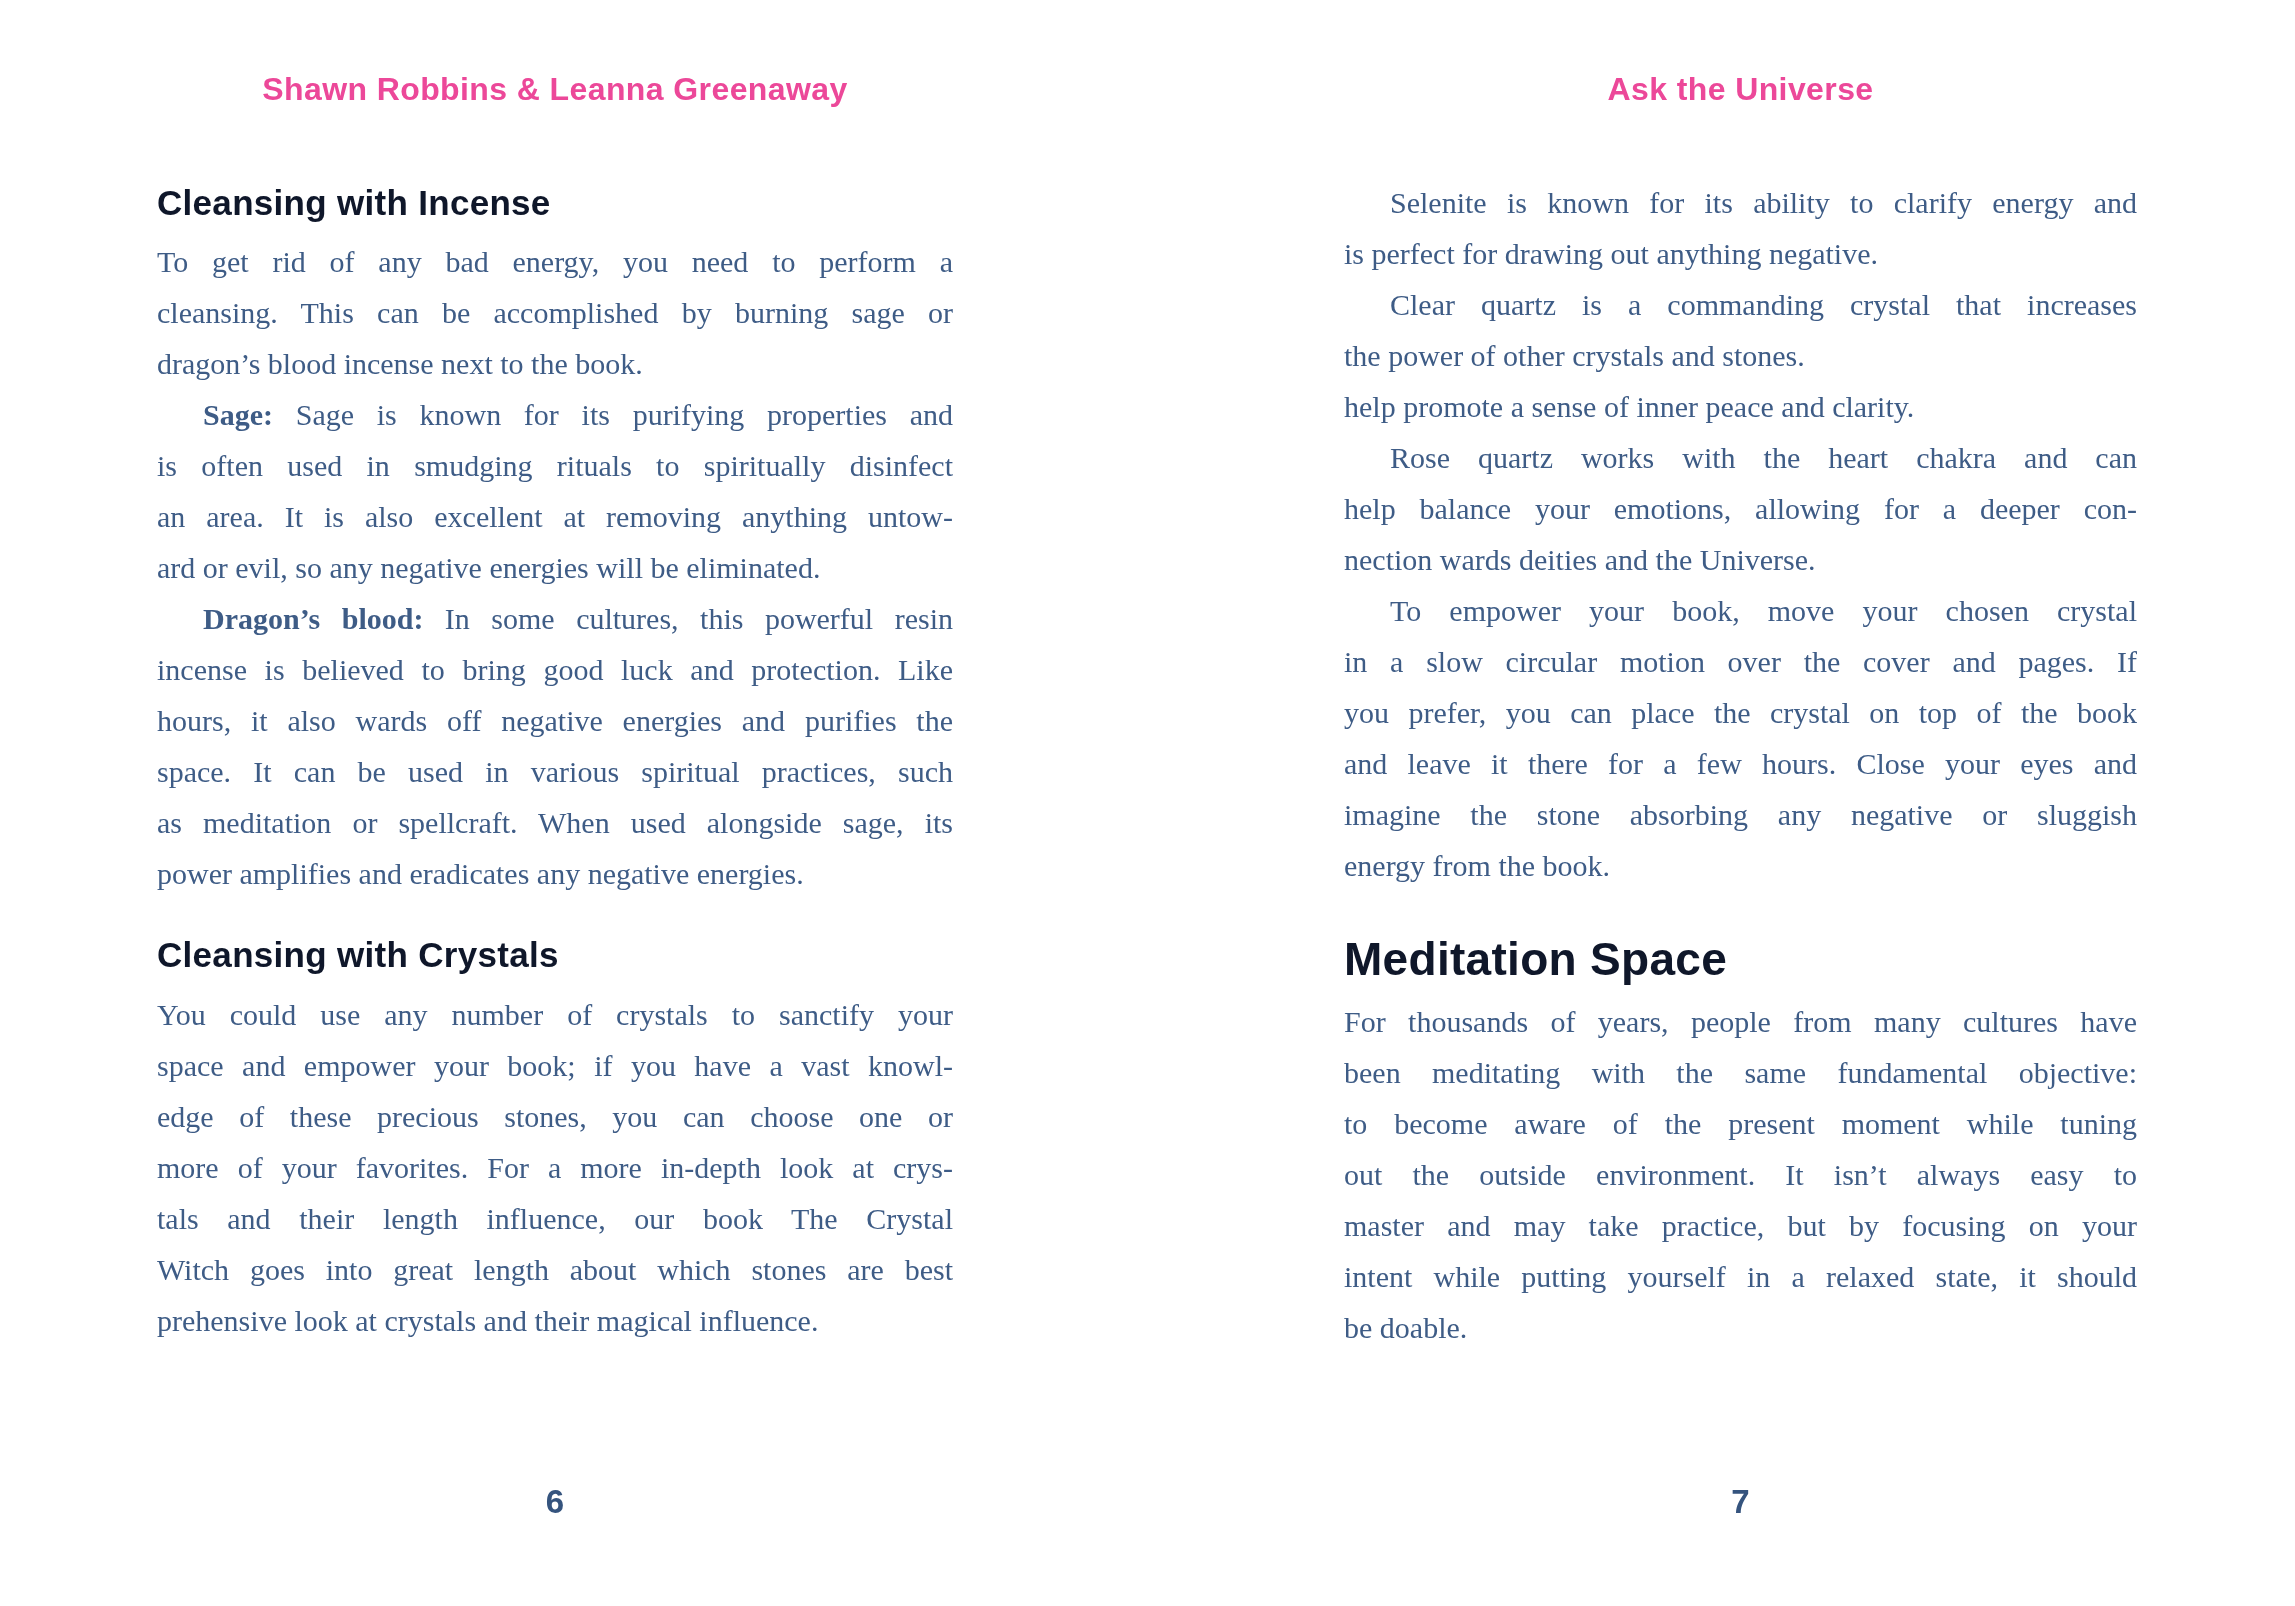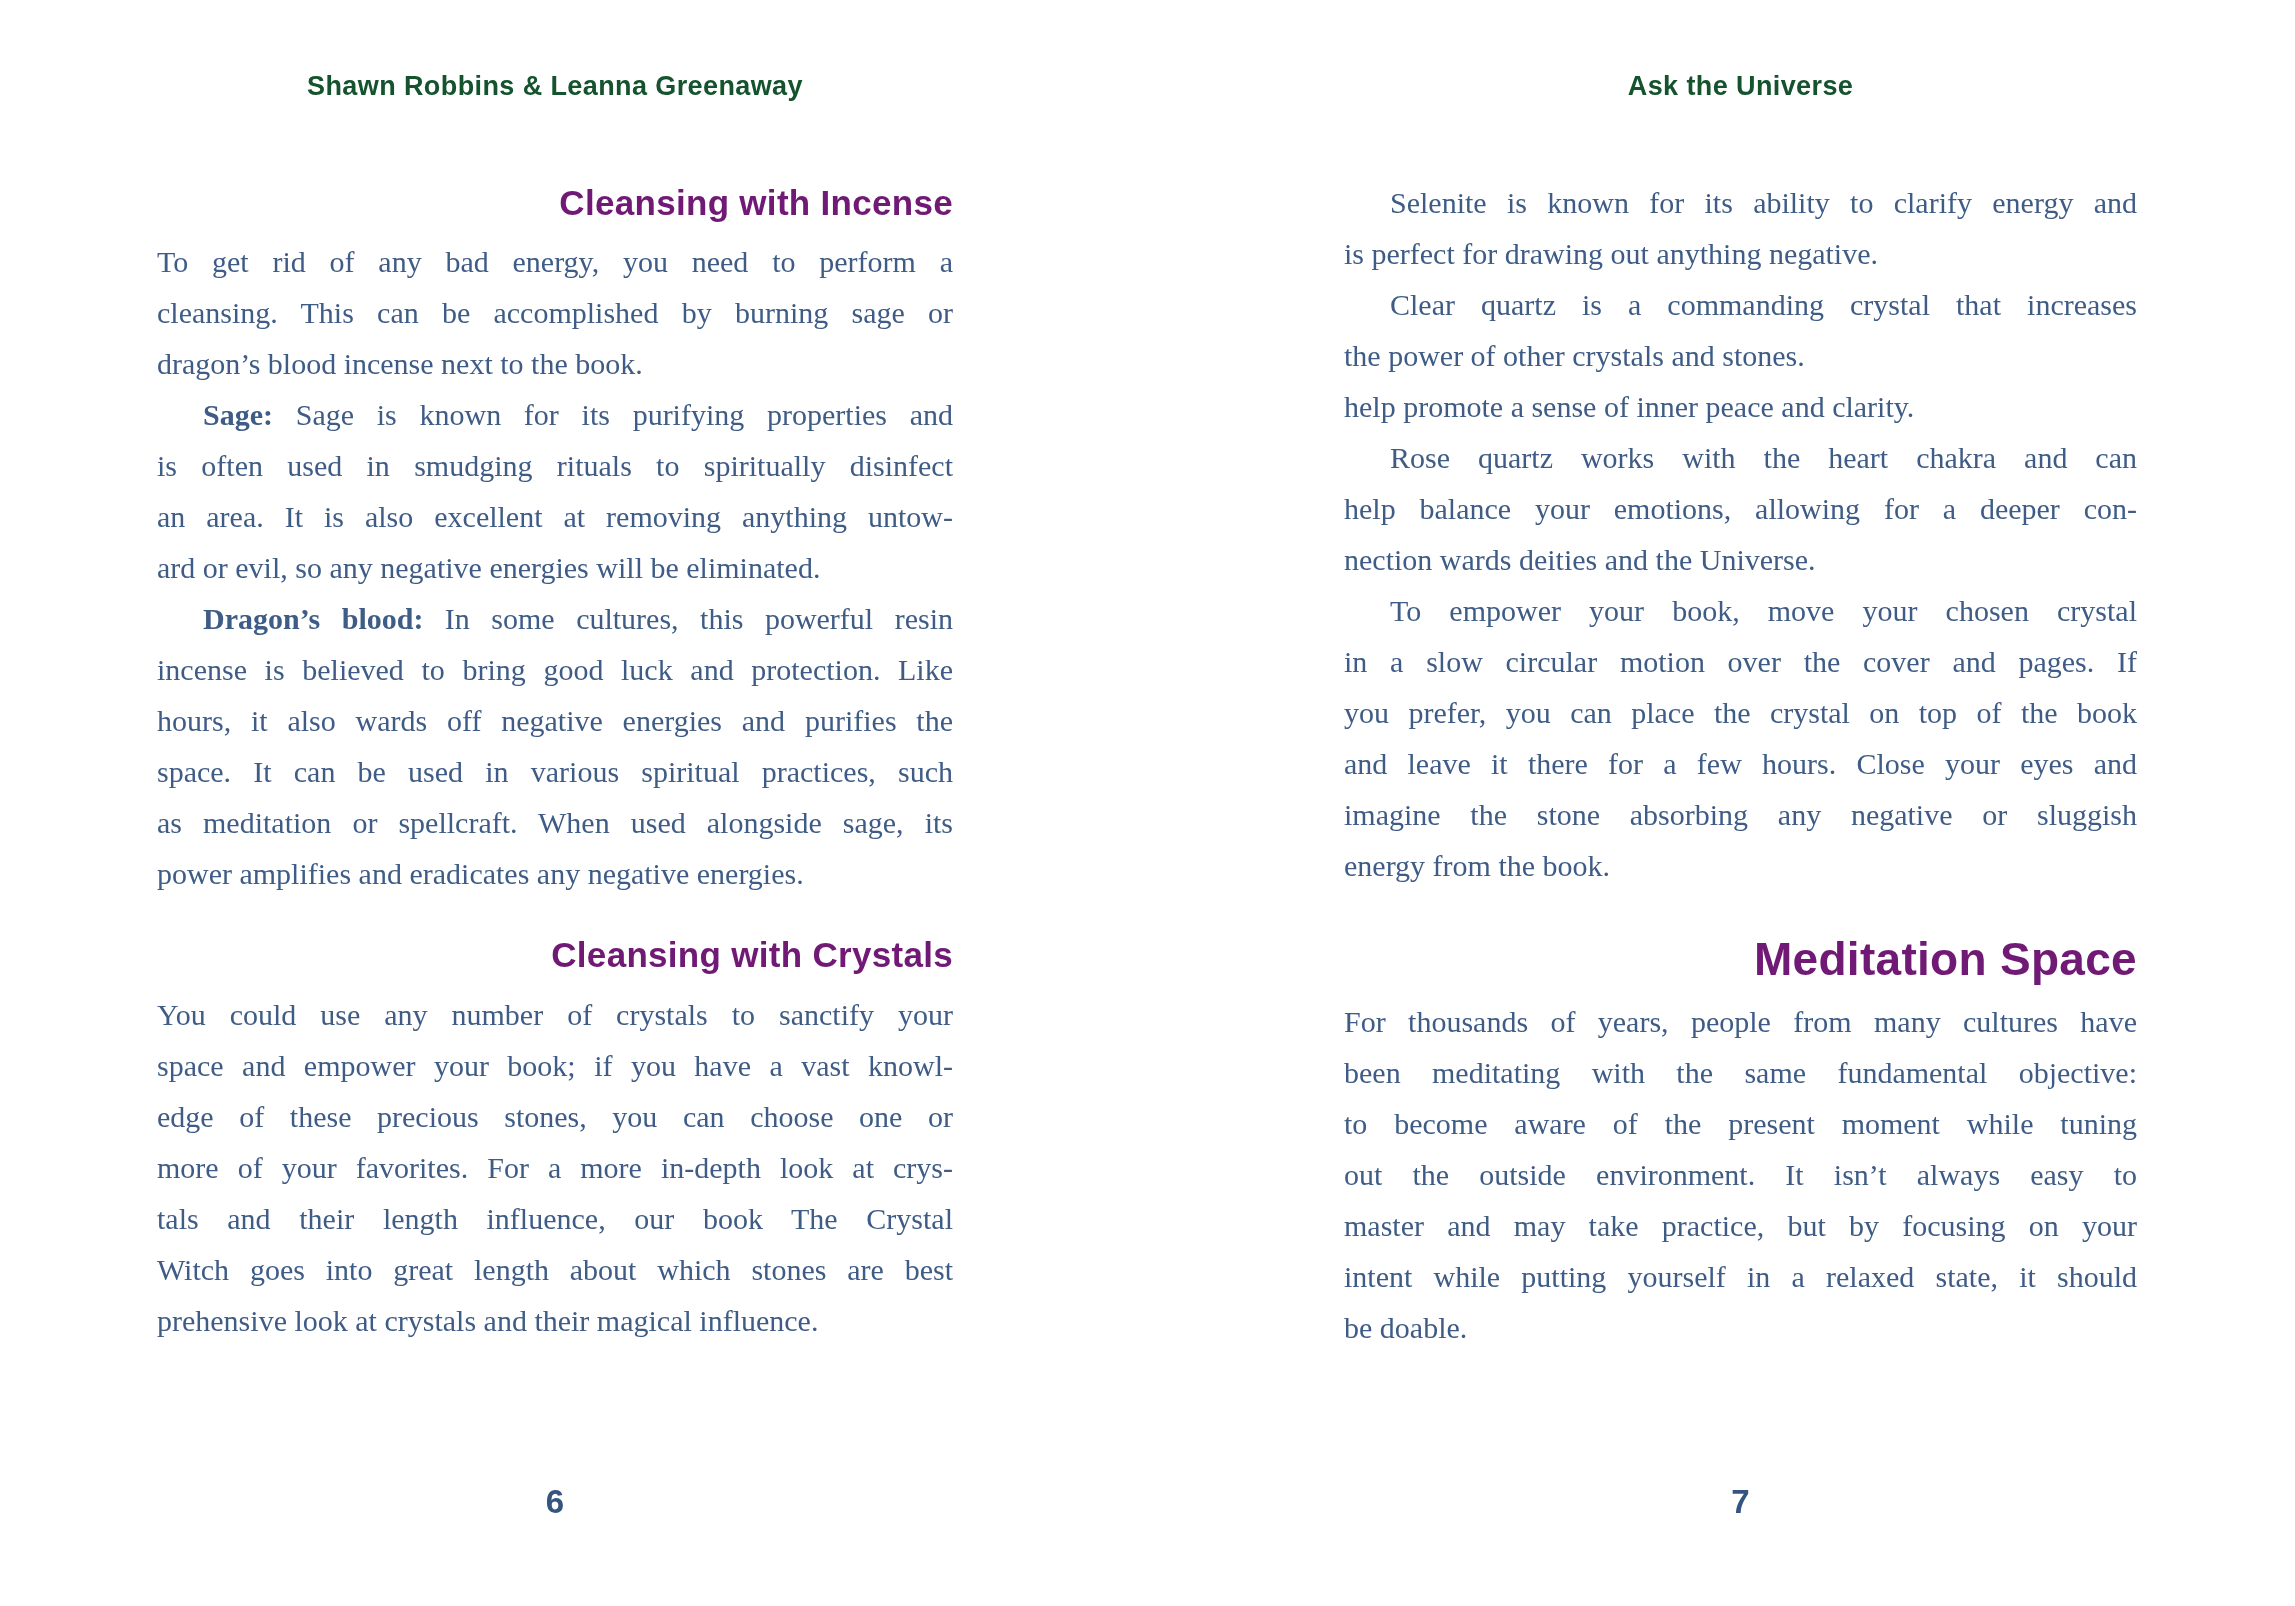--- a/index.html
+++ b/index.html
@@ -13,23 +13,23 @@
   .page {
     position: absolute; top: 0; height: 1607px; width: 1148px;
   }
   #left-page  { left: 0; }
   #right-page { left: 1148px; }
 
   .running-head {
     position: absolute; top: 71px;
     font-family: "Liberation Sans", sans-serif;
     font-weight: 700;
-    font-size: 27px;
+    font-size: 32px;
     letter-spacing: 0.4px;
-    color: #14532d;
+    color: #ec4899;
     text-align: center;
     white-space: nowrap;
   }
   #head-left  { left: 157px; width: 796px; }
   #head-right { left: 196px; width: 793px; }
 
   .column {
     position: absolute;
     color: #3E5C86;
     font-size: 30px;
@@ -37,23 +37,23 @@
   }
   #col-left  { left: 157px;  top: 182px; width: 796px; }
   #col-right { left: 196px;  top: 177px; width: 793px; }
 
   .sec-heading {
     font-family: "Liberation Sans", sans-serif;
     font-weight: 700;
     font-size: 35px;
     line-height: 42px;
     letter-spacing: 0.3px;
-    color: #701a75;
+    color: #0f172a;
     margin: 35px 0 12.4px 0;
-    text-align: right;
+    text-align: left;
   }
   .column .sec-heading:first-child { margin-top: 0; }
   .sec-heading.large {
     font-size: 46px;
     line-height: 55px;
     margin: 41px 0 8.8px 0;
   }
 
   .line {
     text-align: justify;

